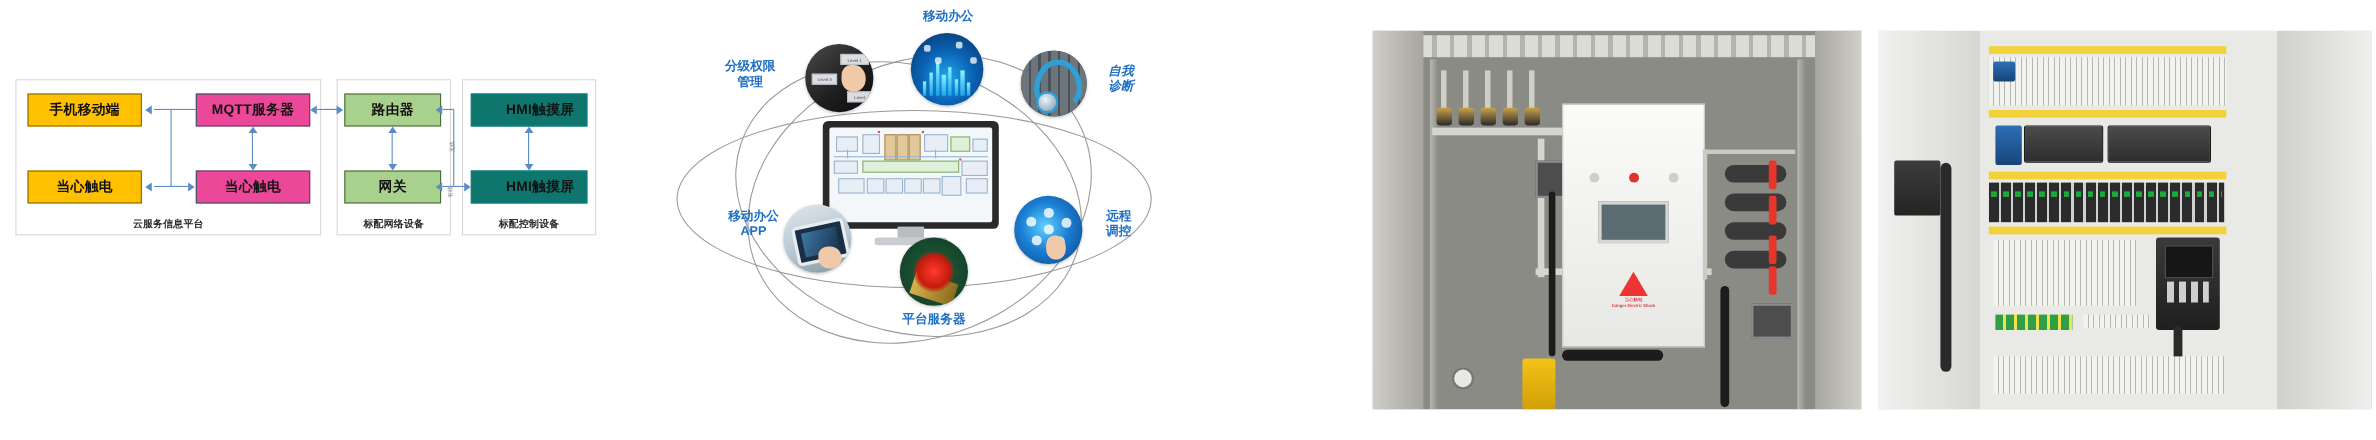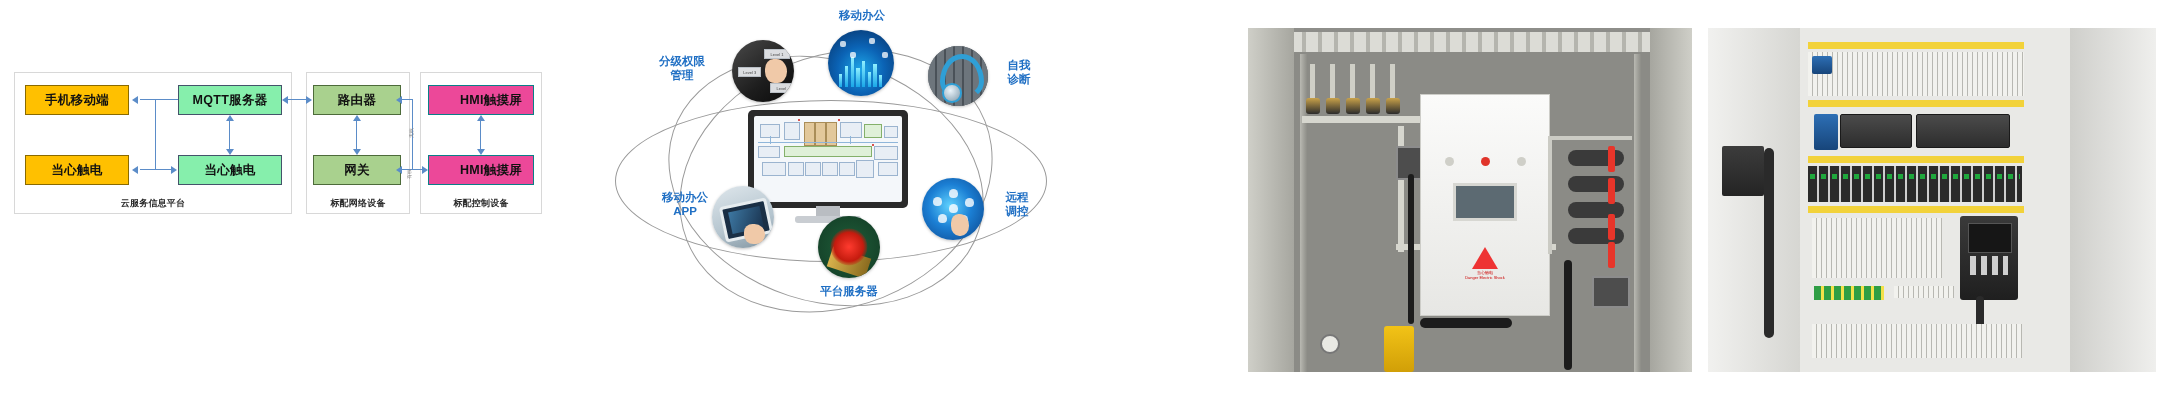--- a/index.html
+++ b/index.html
@@ -11,23 +11,23 @@
   .group{position:absolute;border:1px solid #d8d8d8;background:#fff;box-sizing:border-box;}
   .g-cloud{left:0;top:0;width:278px;height:142px;}
   .g-net{left:292px;top:0;width:104px;height:142px;}
   .g-ctrl{left:406px;top:0;width:122px;height:142px;}
   .gcap{position:absolute;bottom:3px;left:0;width:100%;text-align:center;
         font-size:9px;color:#2b2b2b;font-weight:bold;letter-spacing:.2px;}
   .node{position:absolute;box-sizing:border-box;display:flex;align-items:center;
         justify-content:center;font-size:12.5px;font-weight:bold;color:#111;
         border:1px solid #6f6f6f;white-space:nowrap;letter-spacing:.3px;}
   .n-orange{background:#ffc000;border-color:#8a6a00;}
-  .n-blue{background:#86efac;border-color:#44536a;}
+  .n-blue{background:#ec4899;border-color:#44536a;}
   .n-green{background:#a9d18e;border-color:#4d6b3a;text-align:right;}
-  .n-cyan{background:#ec4899;border-color:#0a7f88;padding-left:20px;}
+  .n-cyan{background:#0f766e;border-color:#0a7f88;padding-left:20px;}
 
   .mob{left:11px;top:13px;width:104px;height:30px;}
   .pc {left:11px;top:83px;width:104px;height:30px;}
   .mqtt{left:164px;top:13px;width:104px;height:30px;}
   .plat{left:164px;top:83px;width:104px;height:30px;}
   .rtr{left:299px;top:13px;width:88px;height:30px;}
   .gw {left:299px;top:83px;width:88px;height:30px;}
   .hmi{left:414px;top:13px;width:106px;height:30px;}
   .plc{left:414px;top:83px;width:106px;height:30px;}
 
@@ -100,21 +100,21 @@
         border:3px solid #e6ecef;border-radius:4px;transform:rotate(-12deg);}
   .tablet:after{content:"";position:absolute;inset:12%;
         background:linear-gradient(120deg,rgba(90,180,240,.55),rgba(20,60,110,.2));}
   .lvlbox{position:absolute;background:rgba(235,238,241,.92);border:1px solid #b9bfc6;
         font-size:4px;color:#444;display:flex;align-items:center;justify-content:center;}
   .hand{position:absolute;background:#f0c9a8;border-radius:40% 50% 45% 45%;}
   .people b{position:absolute;width:9px;height:9px;border-radius:50% 50% 45% 45%;
         background:rgba(255,255,255,.8);display:block;}
 
   .l-bigdata{left:240px;top:8px;width:124px;}
-  .l-self{left:432px;top:58px;width:54px;}
+  .l-self{left:432px;top:58px;width:54px;font-style:italic;}
   .l-remote{left:430px;top:190px;width:54px;}
   .l-alarm{left:234px;top:284px;width:110px;}
   .l-mobile{left:88px;top:190px;width:74px;}
   .l-level{left:78px;top:54px;width:88px;}
 
   
   .photo{position:absolute;top:28px;height:344px;overflow:hidden;}
   .ph1{left:1248px;width:444px;background:linear-gradient(180deg,#8e8e8a 0%,#7e7e7a 100%);}
   .ph2{left:1708px;width:448px;background:linear-gradient(180deg,#d8d8d6 0%,#c2c2c0 100%);}
   .p{position:absolute;display:block;}

